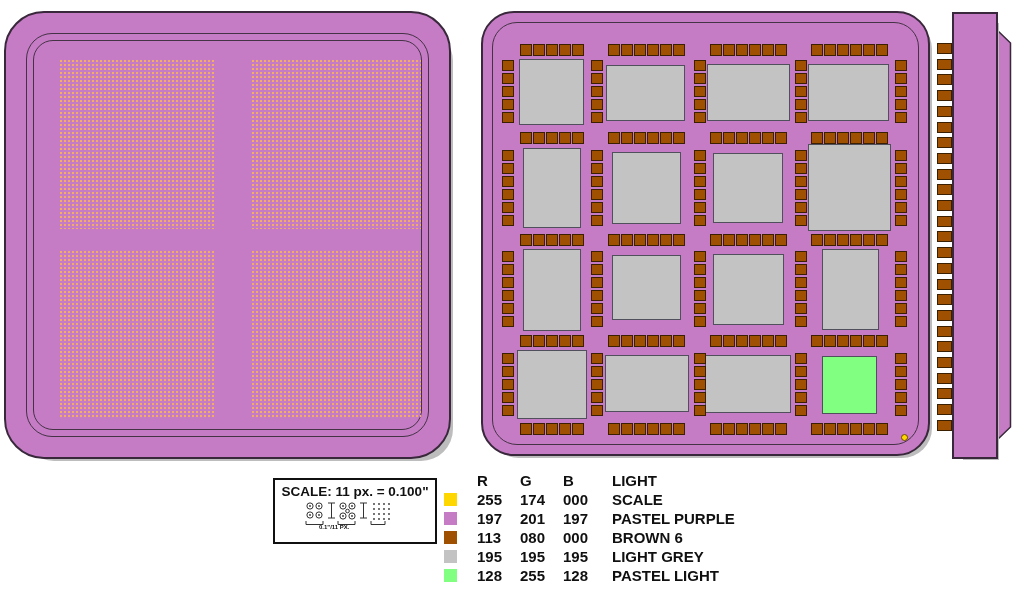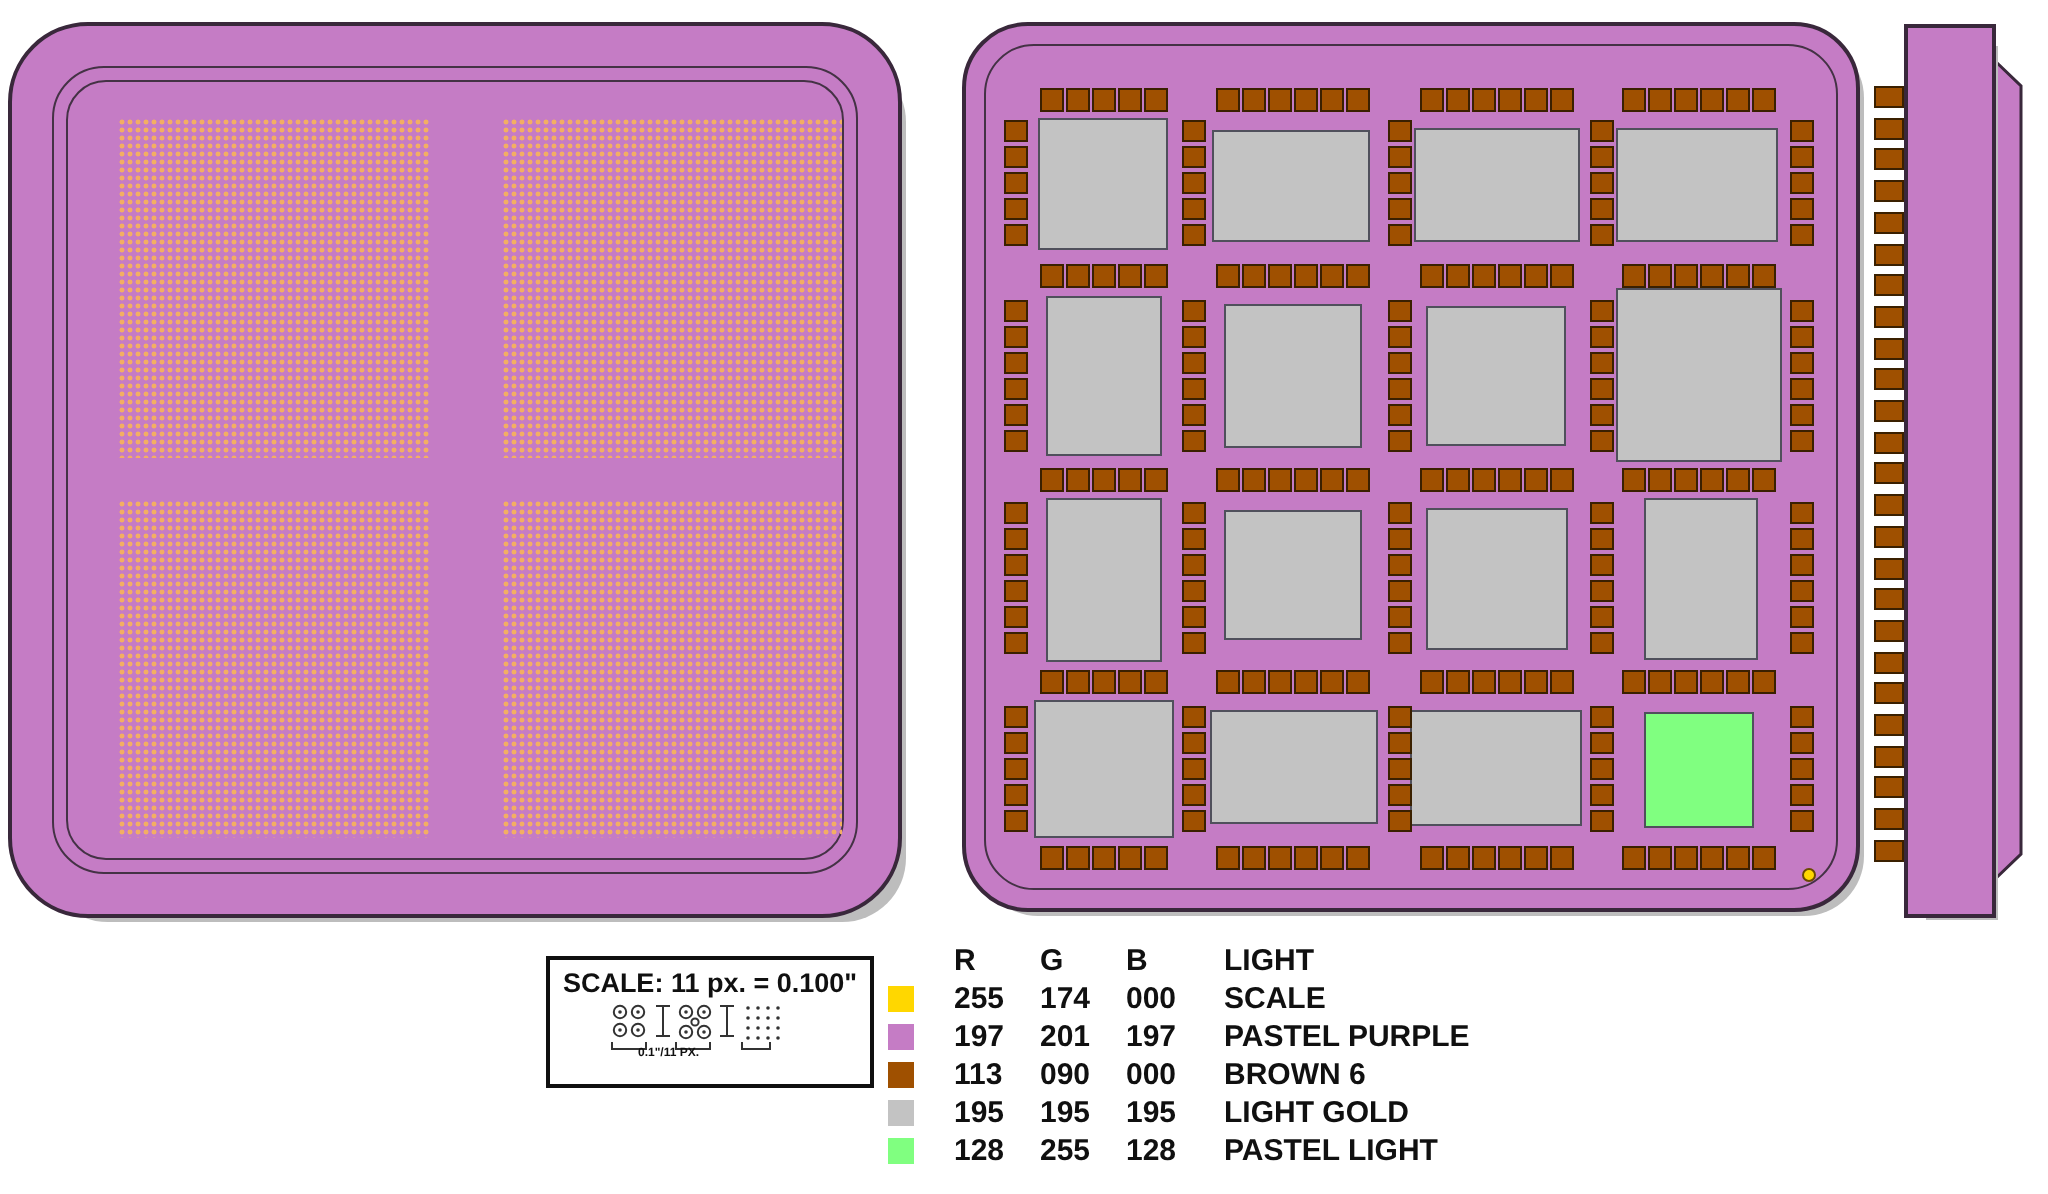--- a/index.html
+++ b/index.html
@@ -374,30 +374,30 @@
       <div class="sw" style="background: rgb(197, 124, 197);"></div>
     </div>
     <div class="cell">197</div>
     <div class="cell">201</div>
     <div class="cell">197</div>
     <div class="cell">PASTEL PURPLE</div>
     <div>
       <div class="sw" style="background: rgb(159, 80, 0);"></div>
     </div>
     <div class="cell">113</div>
-    <div class="cell">090</div>
+    <div class="cell">080</div>
     <div class="cell">000</div>
     <div class="cell">BROWN 6</div>
     <div>
       <div class="sw" style="background: rgb(195, 195, 195);"></div>
     </div>
     <div class="cell">195</div>
     <div class="cell">195</div>
     <div class="cell">195</div>
-    <div class="cell">LIGHT GOLD</div>
+    <div class="cell">LIGHT GREY</div>
     <div>
       <div class="sw" style="background: rgb(128, 255, 128);"></div>
     </div>
     <div class="cell">128</div>
     <div class="cell">255</div>
     <div class="cell">128</div>
     <div class="cell">PASTEL LIGHT</div>
   </div>
 
 </body></html>

